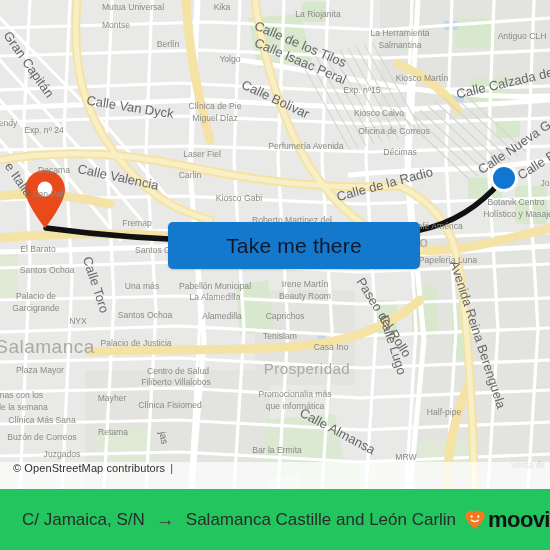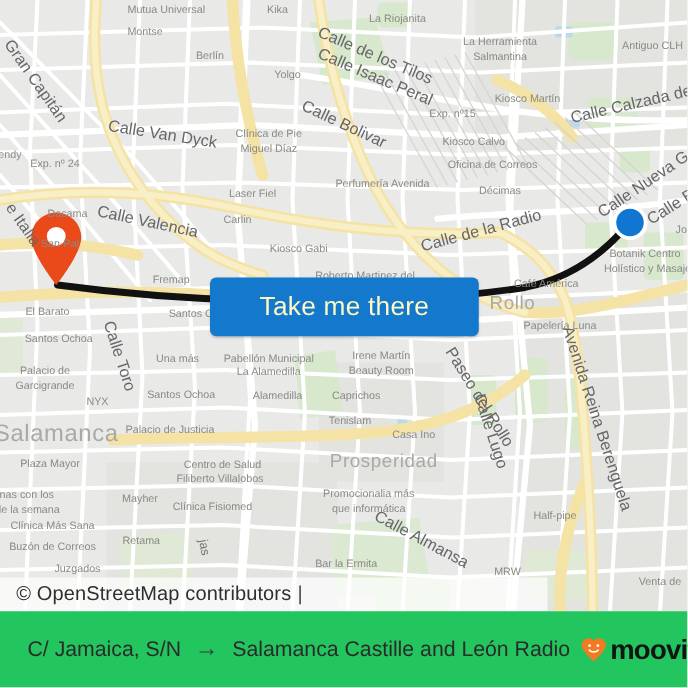--- a/index.html
+++ b/index.html
@@ -32,35 +32,35 @@
   .ctr{text-anchor:middle;}
 
   
   #route-line{fill:none;stroke:#111111;stroke-width:5.5;stroke-linecap:round;}
 
   #dest-dot-outer{fill:#ffffff;}
   #dest-dot-inner{fill:#1076d1;}
 
   
   #take-me-there{
-    position:absolute;left:168px;top:222px;width:215px;height:47px;
+    position:absolute;left:168px;top:222px;width:252px;height:47px;
     background:#1479cd;border:none;border-radius:5px;
-    color:#fef9c3;font-family:"Liberation Sans", sans-serif;
+    color:#0f172a;font-family:"Liberation Sans", sans-serif;
     font-size:21px;letter-spacing:.2px;
     cursor:pointer;padding:14px;
     display:flex;align-items:center;justify-content:center;
     box-shadow:0 1px 2px rgba(0,0,0,.18);
   }
 
   
   #attribution{
-    position:absolute;left:0;bottom:0;width:438px;height:27px;
-    display:flex;align-items:center;
+    position:absolute;left:0;bottom:0;width:550px;height:27px;
+    display:flex;align-items:flex-start;
     background:rgba(255,255,255,.72);
-    font-size:16px;color:#2f2f2f;
+    font-size:11px;color:#2f2f2f;
     padding-left:13px;box-sizing:border-box;
     letter-spacing:.1px;
   }
   #attribution .sep{padding:0 5px;color:#4a4a4a;}
 
   
   #footer{
     position:absolute;left:0;top:489px;width:550px;height:61px;
     background:#22c55e;
     display:flex;
@@ -326,21 +326,21 @@
     <div id="attribution">
       <span>© OpenStreetMap contributors</span>
       <span class="sep">|</span>
     </div>
   </div>
 
   <div id="footer">
     <div id="footer-route">
       <span id="origin-label">C/ Jamaica, S/N</span>
       <span id="route-arrow">→</span>
-      <span id="dest-label">Salamanca Castille and León Radio</span>
+      <span id="dest-label">Salamanca Castille and León Carlin</span>
     </div>
     <div id="moovit-logo">
       <svg width="22" height="22" viewBox="0 0 24 24">
         <path d="M12 22 C 12 22, 1.5 12.8, 1.5 7.6 A 6.1 6.1 0 0 1 12 3.6 A 6.1 6.1 0 0 1 22.5 7.6 C 22.5 12.8, 12 22, 12 22 Z" fill="#f47920"></path>
         <circle cx="8.4" cy="8.2" r="1.25" fill="#ffffff"></circle>
         <circle cx="15.6" cy="8.2" r="1.25" fill="#ffffff"></circle>
         <path d="M8.2 12.2 C 9.6 14.1, 14.4 14.1, 15.8 12.2" stroke="#ffffff" stroke-width="1.5" fill="none" stroke-linecap="round"></path>
       </svg>
       <span id="moovit-wordmark">moovit</span>
     </div>

